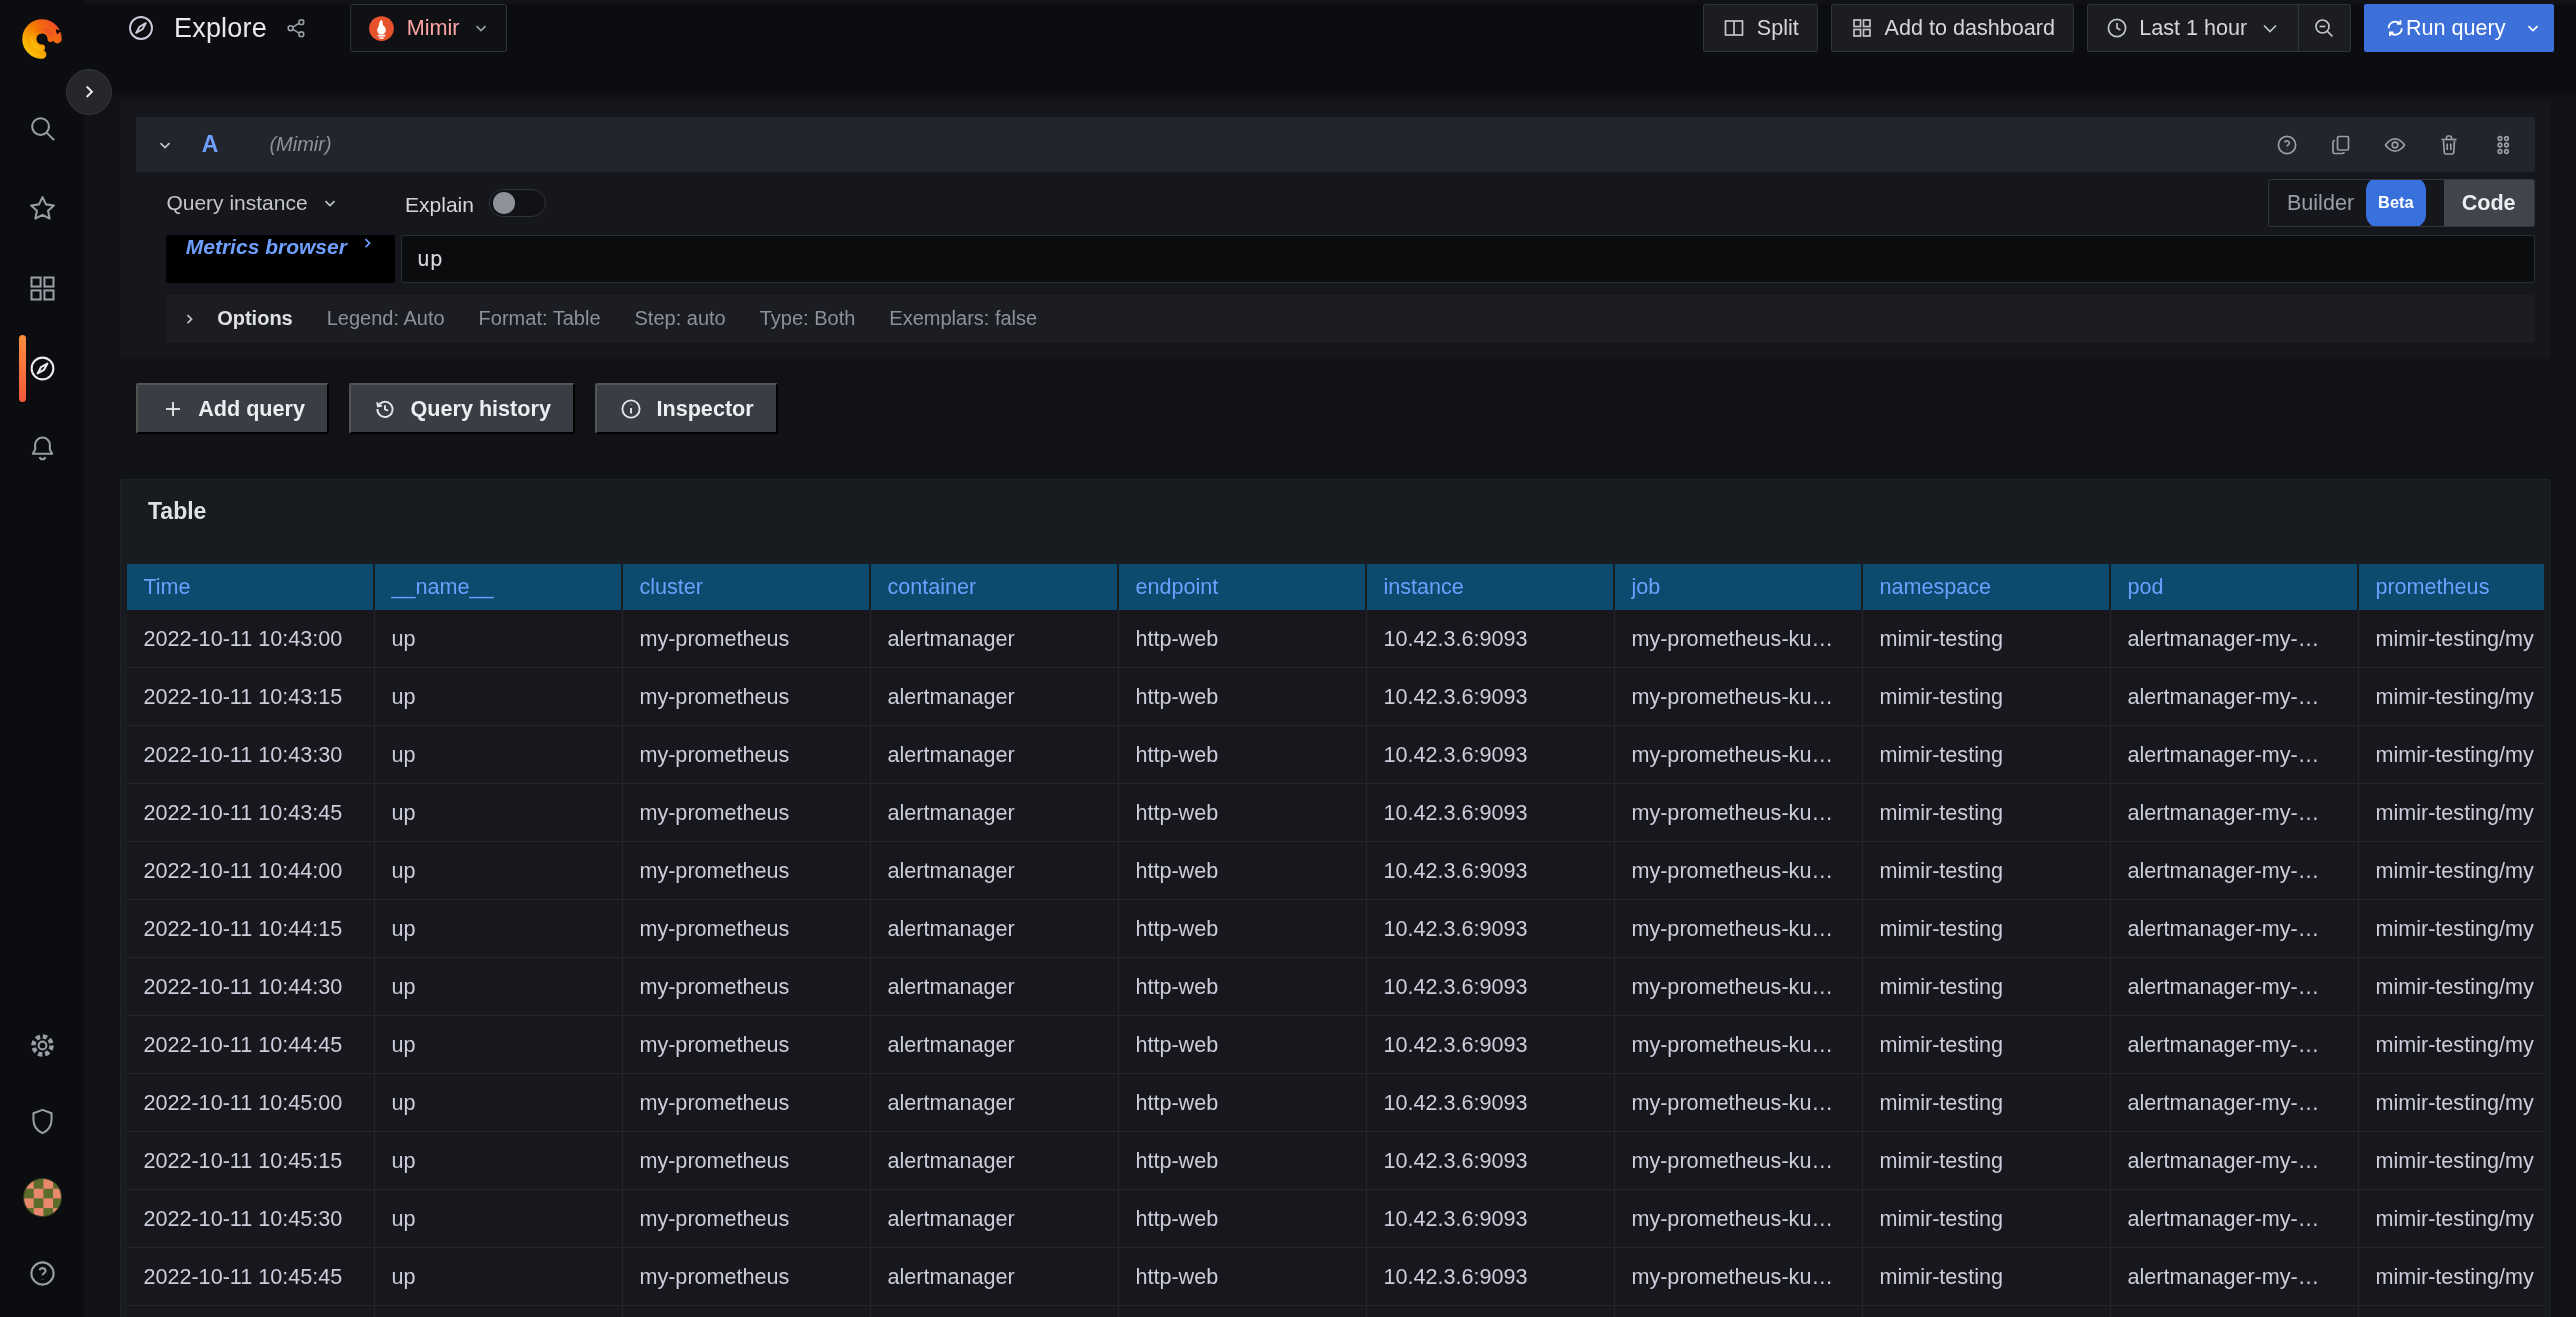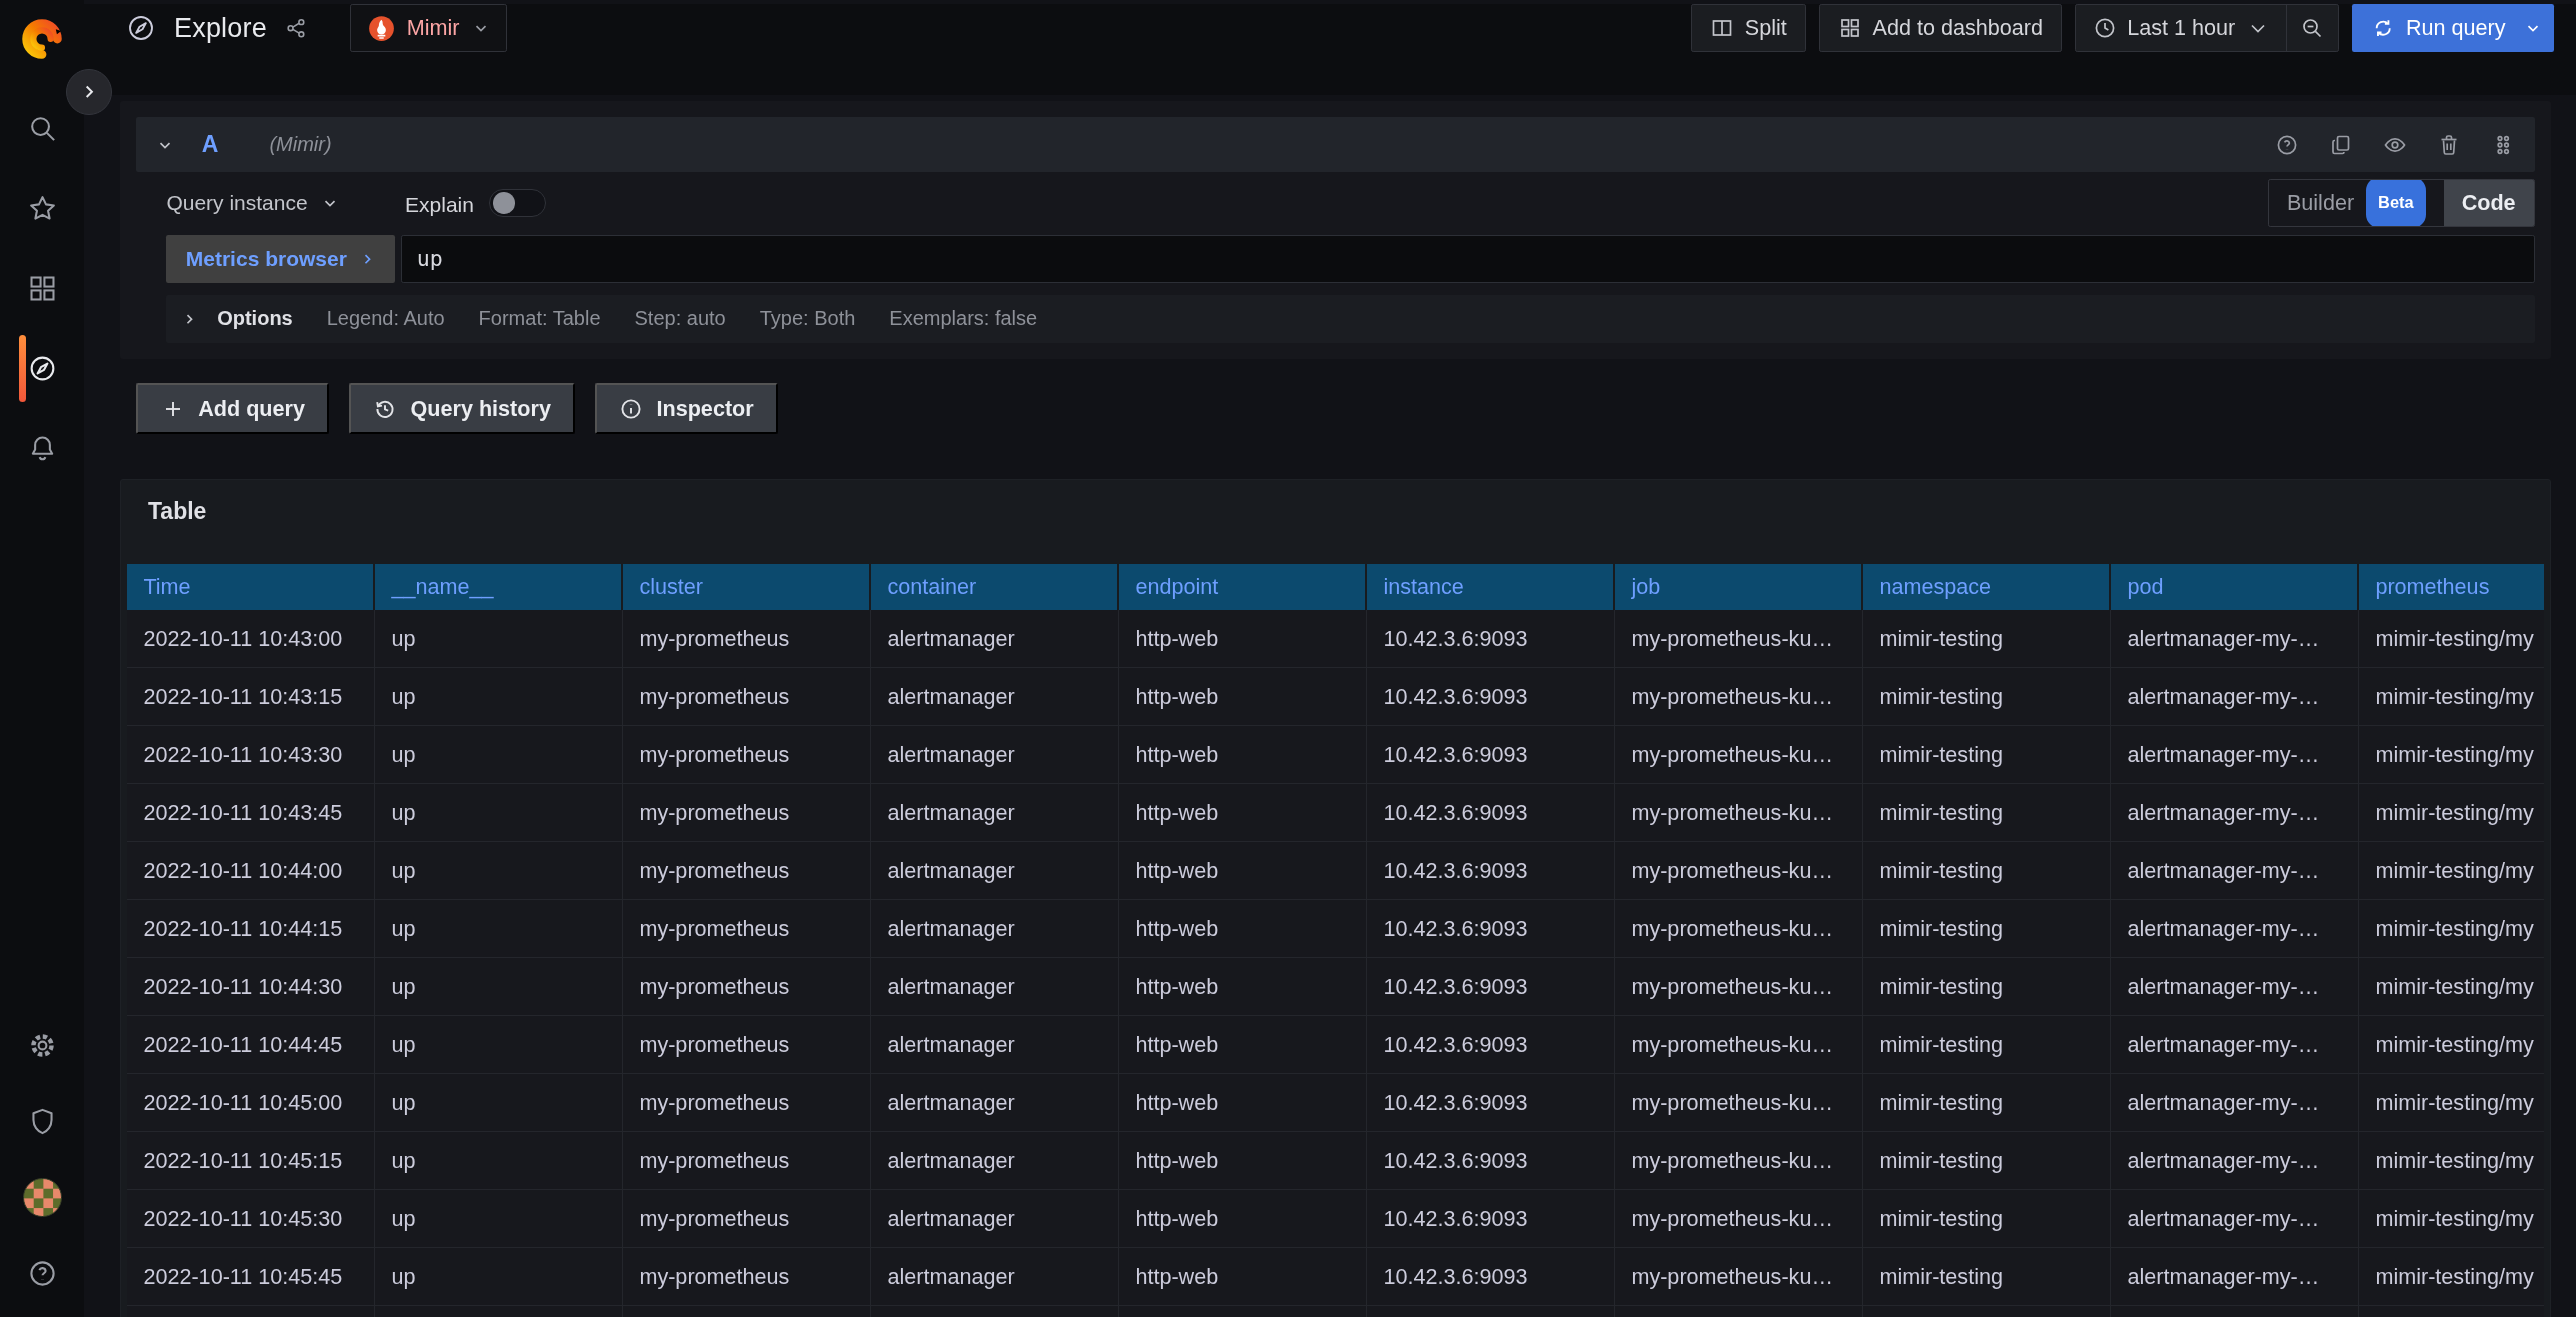--- a/index.html
+++ b/index.html
@@ -68,21 +68,21 @@
   .tb-btn svg { width: 24px; height: 24px; stroke: #c3c5cb; stroke-width: 1.7; fill: none; }
   .time-group { display: flex; align-items: stretch; border: 0.7px solid #303239; border-radius: 2.2px; background: #1b1d21; height: 48px; }
   .time-main { display: flex; align-items: center; gap: 10.4px; padding: 0 16.4px; cursor: pointer; font-size: 21.6px; color: #d5d6db; font-weight: 500; }
   .time-main svg { width: 24px; height: 24px; stroke: #c3c5cb; stroke-width: 1.7; fill: none; }
   .time-zoomout { display: flex; align-items: center; padding: 0 13.4px; border-left: 0.7px solid #303239; cursor: pointer; }
   .time-zoomout svg { width: 24px; height: 24px; stroke: #c3c5cb; stroke-width: 1.7; fill: none; }
   .run-btn {
     height: 48px; display: flex; align-items: center; background: #3d71d9; border-radius: 2.2px;
     color: #ffffff; cursor: pointer; overflow: hidden;
   }
-  .run-main { display: flex; align-items: center; gap: 12px; padding: 0 9px 0 19.4px; font-size: 21.6px; font-weight: 500; }
+  .run-main { display: flex; align-items: center; padding: 0 9px 0 19.4px; font-size: 21.6px; font-weight: 500; }
   .run-main svg { width: 22.4px; height: 22.4px; stroke: #ffffff; stroke-width: 2; fill: none; }
   .run-caret { padding: 0 12px 0 9px; height: 100%; display: flex; align-items: center; }
   .run-caret svg { width: 18px; height: 18px; stroke: #ffffff; stroke-width: 2.2; fill: none; }
 
   
   .content { margin-left: 84px; padding: 101px 25px 0 36px; }
 
   .query-panel { background: #16171c; border-radius: 3px; padding: 16.4px; }
   .qrow-header {
     height: 55px; background: #22252b; border-radius: 2.2px;
@@ -101,22 +101,22 @@
   .explain-label { font-size: 21px; color: #d5d6db; }
   .toggle { width: 57px; height: 28px; border-radius: 15px; background: #111217; border: 0.7px solid #303239; position: relative; cursor: pointer; }
   .toggle .knob { position: absolute; left: 3px; top: 2.2px; width: 21.6px; height: 21.6px; border-radius: 50%; background: #8e9199; }
   .mode-switch { margin-left: auto; display: flex; align-items: stretch; border: 0.7px solid #34363d; border-radius: 2.2px; height: 48px; overflow: hidden; }
   .mode-seg { display: flex; align-items: center; gap: 12px; padding: 0 18px; cursor: pointer; font-size: 21.6px; color: #9a9da5; font-weight: 500; }
   .mode-seg.active { background: #40444b; color: #eceef2; font-weight: 600; }
   .beta-badge { background: #3871dc; color: #fff; font-size: 16.4px; font-weight: 700; padding: 16px 12px; border-radius: 13.4px; }
 
   .metrics-row { margin: 1.5px 0 0 30px; display: flex; gap: 6px; }
   .metrics-chip {
-    height: 48px; display: flex; align-items: center; gap: 12px; padding: 0 19.4px;
-    background: #404040; border-radius: 2.2px; cursor: pointer;
+    height: 48px; display: flex; gap: 12px; padding: 0 19.4px;
+    background: #000000; border-radius: 2.2px; cursor: pointer; font-style: italic;
   }
   .metrics-chip span { font-size: 21px; font-weight: 600; color: #6e9fff; }
   .metrics-chip svg { width: 16.4px; height: 16.4px; stroke: #6e9fff; stroke-width: 2.4; fill: none; }
   .query-input {
     flex: 1; height: 48px; background: #0b0c0e; border: 0.7px solid #2c2f36; border-radius: 2.2px;
     color: #d8d9df; font-family: "DejaVu Sans Mono", monospace; font-size: 21.6px; padding: 0 15px; outline: none;
   }
 
   .options-row {
     margin: 12px 0 0 30px; height: 48px; background: #1b1d22; border-radius: 2.2px;

